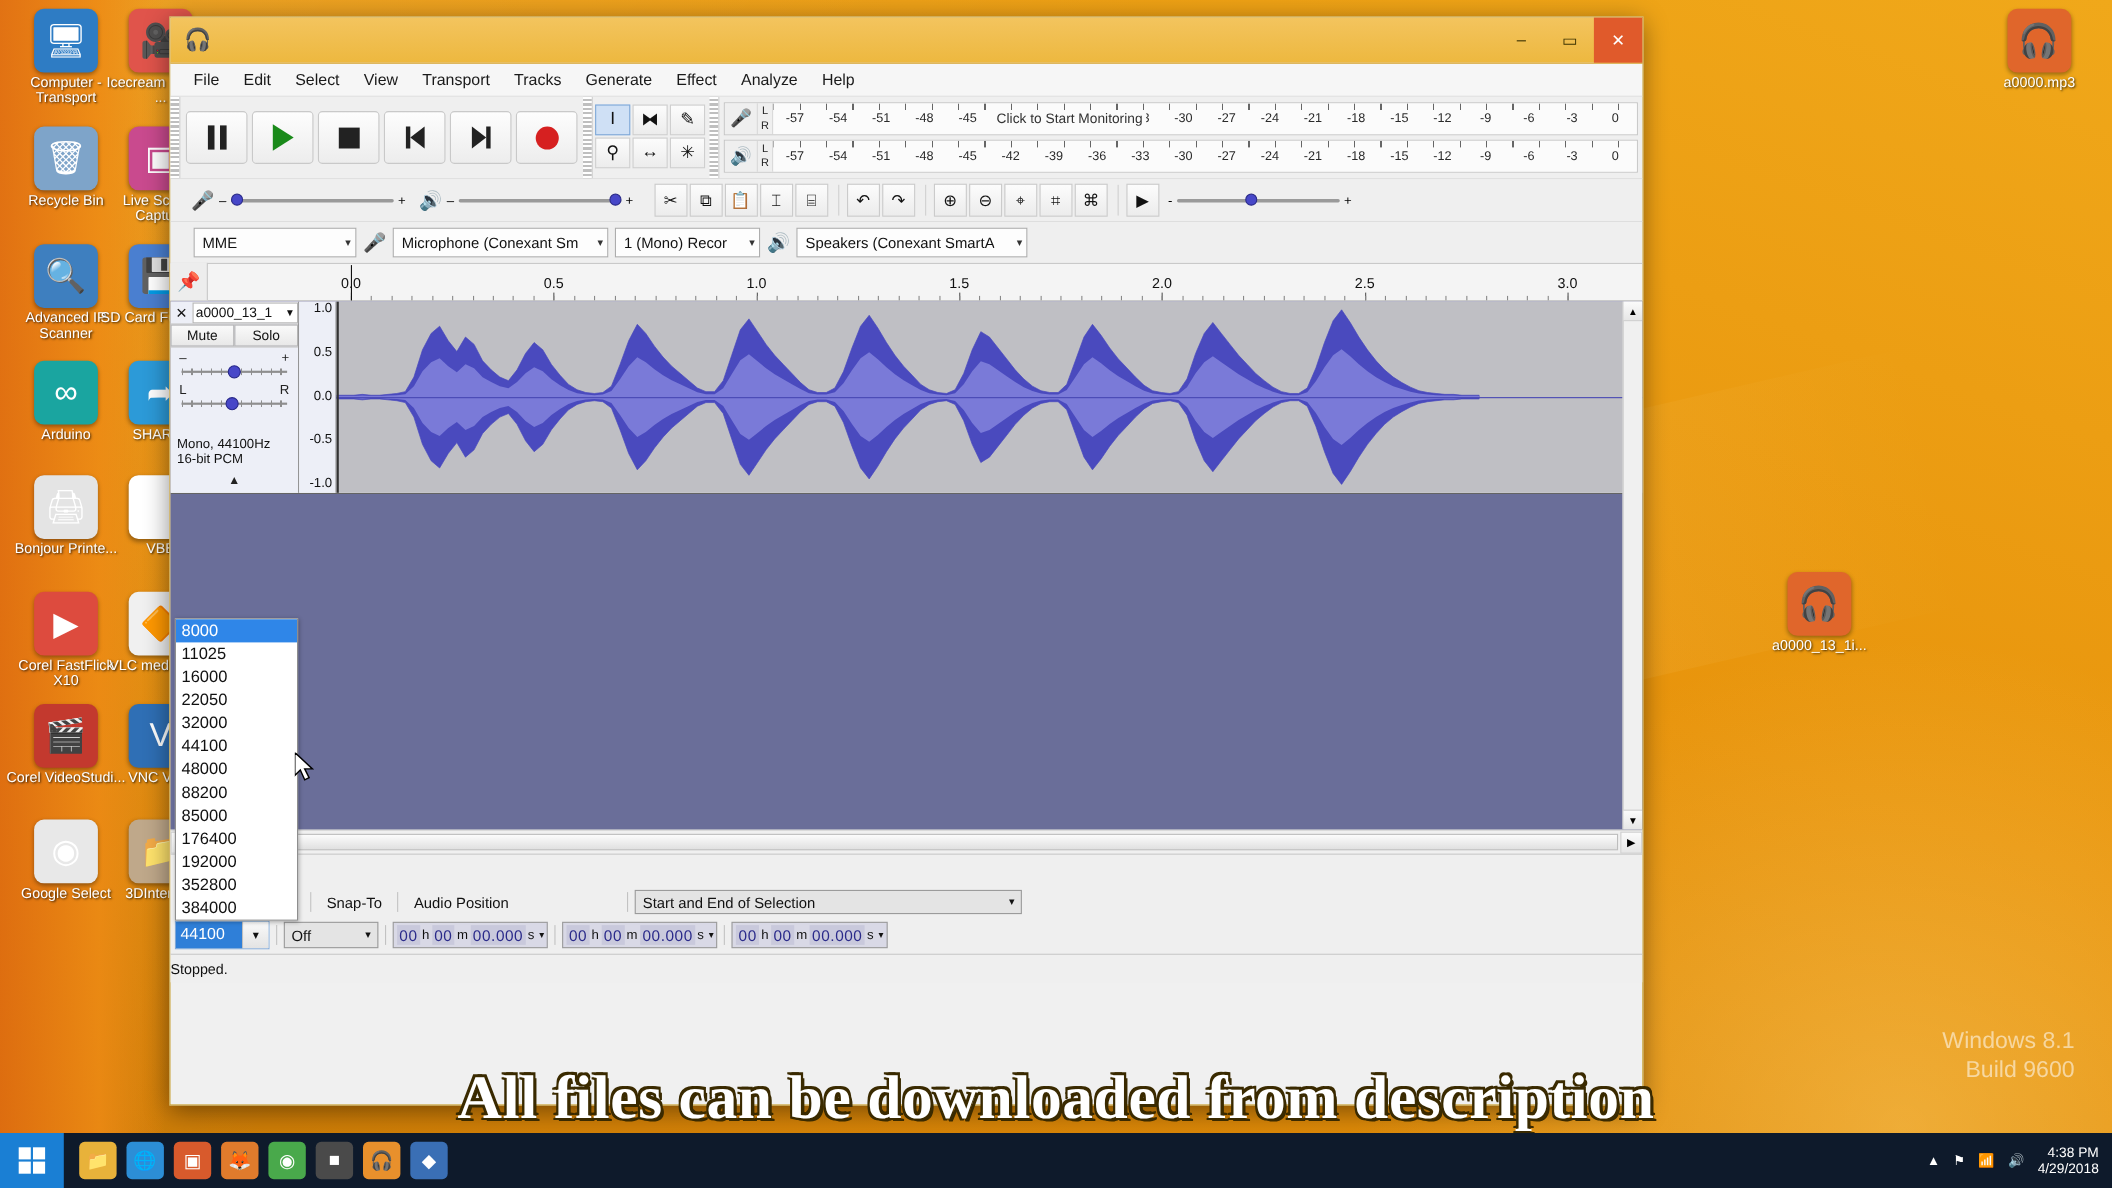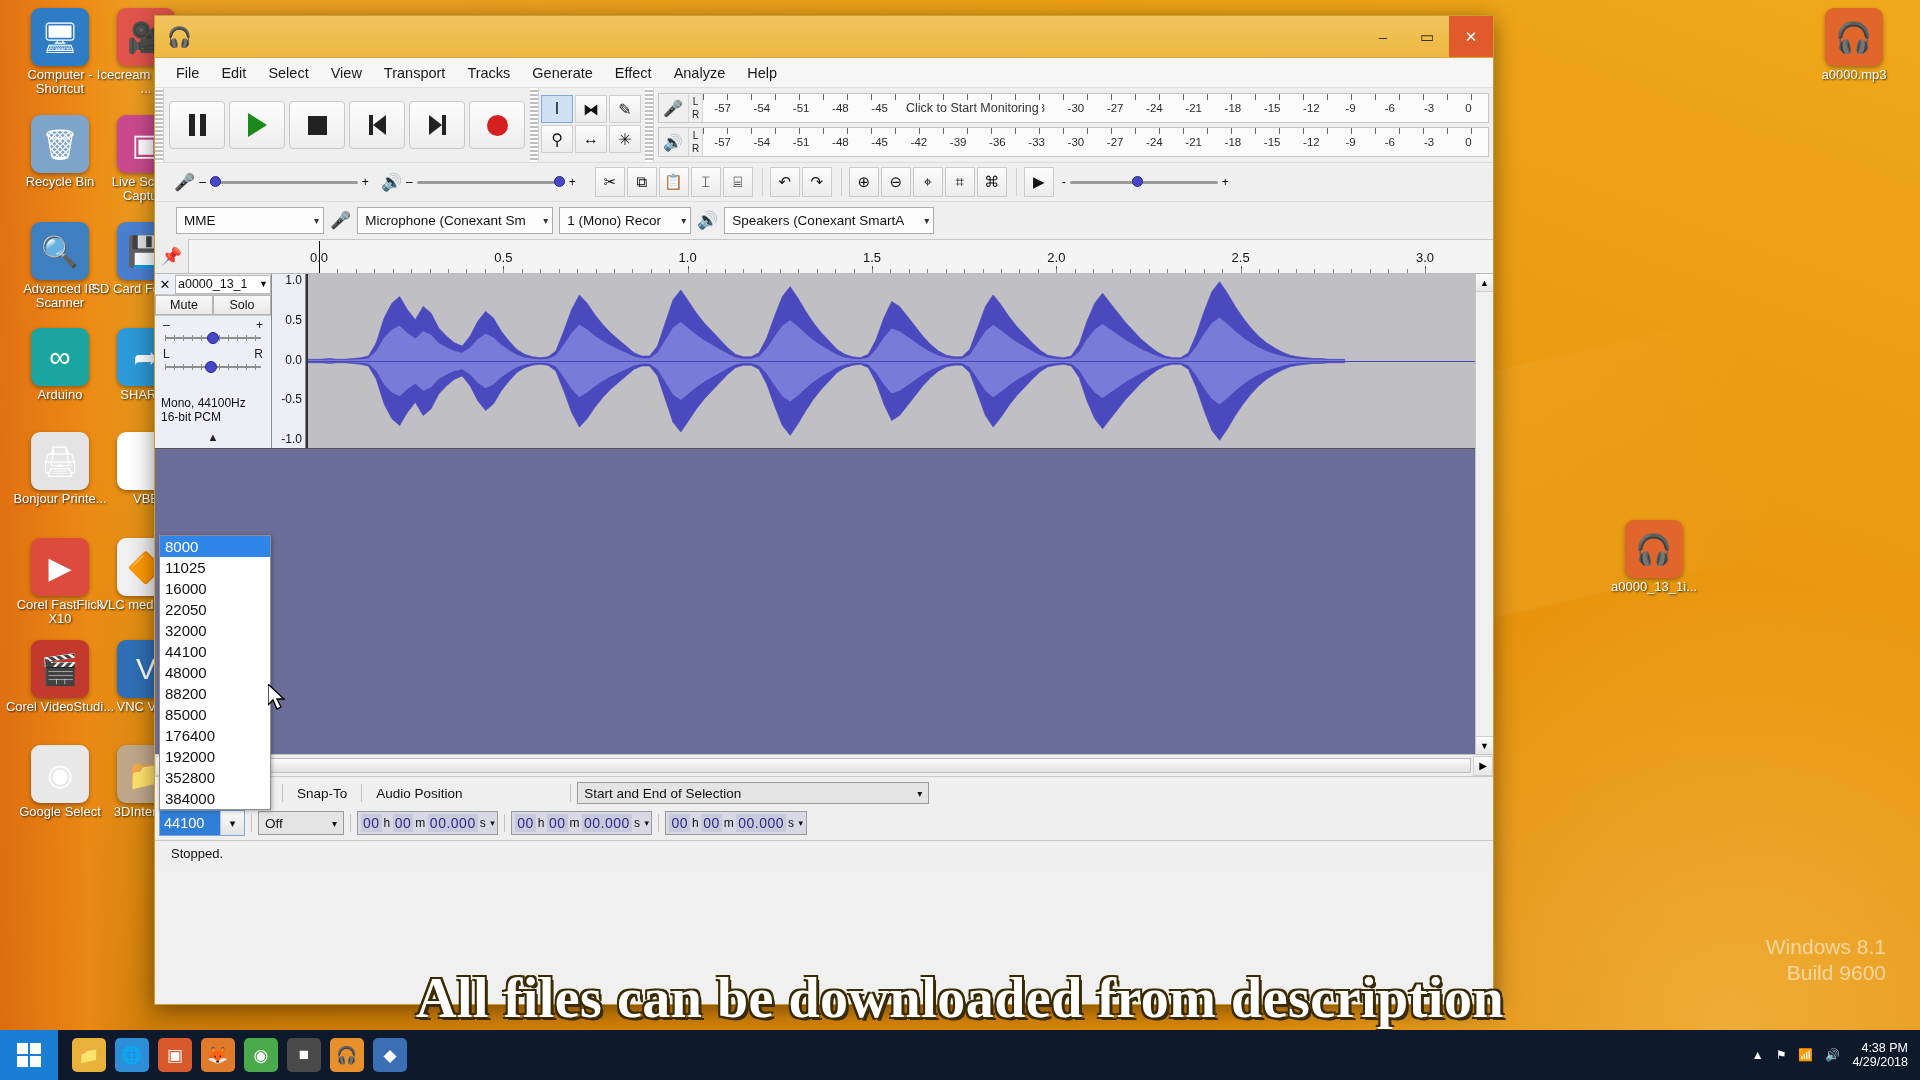--- a/index.html
+++ b/index.html
@@ -156,33 +156,33 @@
   .vscroll .ar{ height:18px; display:flex;align-items:center;justify-content:center;font-size:9px;background:linear-gradient(180deg,#FBFBFB,#E6E6E6);border-bottom:1px solid #CFCFCF;}
   .vscroll .ar.b{ position:absolute; bottom:0; left:0; right:0; border-top:1px solid #CFCFCF; border-bottom:none;}
 
   
   .hscroll{ height:22px; background:#F0F0F0; border-top:1px solid #C4C4C4; display:flex; align-items:center;}
   .hscroll .ar{ width:20px;height:20px;display:flex;align-items:center;justify-content:center;font-size:10px;background:linear-gradient(180deg,#FBFBFB,#E6E6E6);border:1px solid #CFCFCF;}
   .hscroll .thumb{ flex:1; height:15px; margin:0 2px; background:linear-gradient(180deg,#FCFCFC,#E0E0E0); border:1px solid #BDBDBD;}
 
   
   .selbar-row{ background:#EFEFEF; border-top:1px solid #C9C9C9; padding:3px 4px 4px; }
-  .selbar-line{ display:flex; align-items:center; gap:0; font-size:13.5px; color:#111; }
+  .selbar-line{ display:flex; align-items:center; gap:0; font-size:13.5px; color:#111;margin-top:27px; }
   .field-lbl{ padding:0 8px; }
   .pipe{ width:1px; height:18px; background:#C2C2C2; margin:0 6px; }
   .timebox{
     height:24px; border:1px solid #9B9B9B; background:#D9D9E6; display:inline-flex; align-items:center;
     font-family:"Liberation Sans", sans-serif; font-size:14px; color:#2a2a8a; padding:0 2px; letter-spacing:.5px;
   }
   .timebox .dg{ background:#C9C9DC; margin:0 1px; padding:1px 2px; }
   .timebox .u{ color:#111; font-size:12px; padding:0 1px; }
   .timebox .cv{ margin-left:3px; font-size:9px; color:#111; }
   .selcombo{ height:22px; border:1px solid #9B9B9B; background:#E4E4E4; display:flex; align-items:center; padding:0 6px; font-size:13.5px; }
   .smallcombo{ height:24px; border:1px solid #9B9B9B; background:#E4E4E4; display:flex; align-items:center; padding:0 6px; font-size:13.5px; min-width:74px;}
-  .statusbar{ height:26px; background:#EFEFEF; border-top:1px solid #C9C9C9; display:flex; align-items:center; padding:0 16px; font-size:13px; color:#111;}
+  .statusbar{ height:26px; background:#EFEFEF; border-top:1px solid #C9C9C9; display:flex; align-items:center; padding:0 0; font-size:13px; color:#111;}
 
   
   .ratewrap{ position:relative; }
   .ratefield{ height:26px; width:86px; border:1px solid #7FA8D8; background:#fff; display:flex; align-items:center; }
   .ratefield .val{ flex:1; background:#2F7FD8; color:#fff; font-size:14.5px; padding:0 4px; height:100%; display:flex; align-items:center;}
   .ratefield .cv{ width:24px; display:flex;align-items:center;justify-content:center; font-size:11px; background:linear-gradient(180deg,#FAFAFA,#E3E3E3); border-left:1px solid #BFBFBF; height:100%;}
   .ratepop{
     position:absolute; left:0; bottom:26px; width:112px; background:#fff;
     border:1px solid #8E8E8E; box-shadow:1px 1px 4px rgba(0,0,0,.3); z-index:40;
   }
@@ -215,21 +215,21 @@
 </head>
 <body>
 
 <div id="desktop">
   <div class="diag-streak"></div>
 </div>
 
 <div id="desktop-icons">
     <div class="dicon" style="left: 4px; top: 8px;">
       <div class="glyph" style="background: rgb(46, 124, 196);">🖥</div>
-      <div class="lbl">Computer - Shortcut</div>
+      <div class="lbl">Computer - Transport</div>
     </div>
     <div class="dicon" style="left: 90px; top: 8px;">
       <div class="glyph" style="background: rgb(224, 84, 75);">🎥</div>
       <div class="lbl">Icecream Screen ...</div>
     </div>
     <div class="dicon" style="left: 4px; top: 115px;">
       <div class="glyph" style="background: rgb(126, 164, 201);">🗑</div>
       <div class="lbl">Recycle Bin</div>
     </div>
     <div class="dicon" style="left: 90px; top: 115px;">

